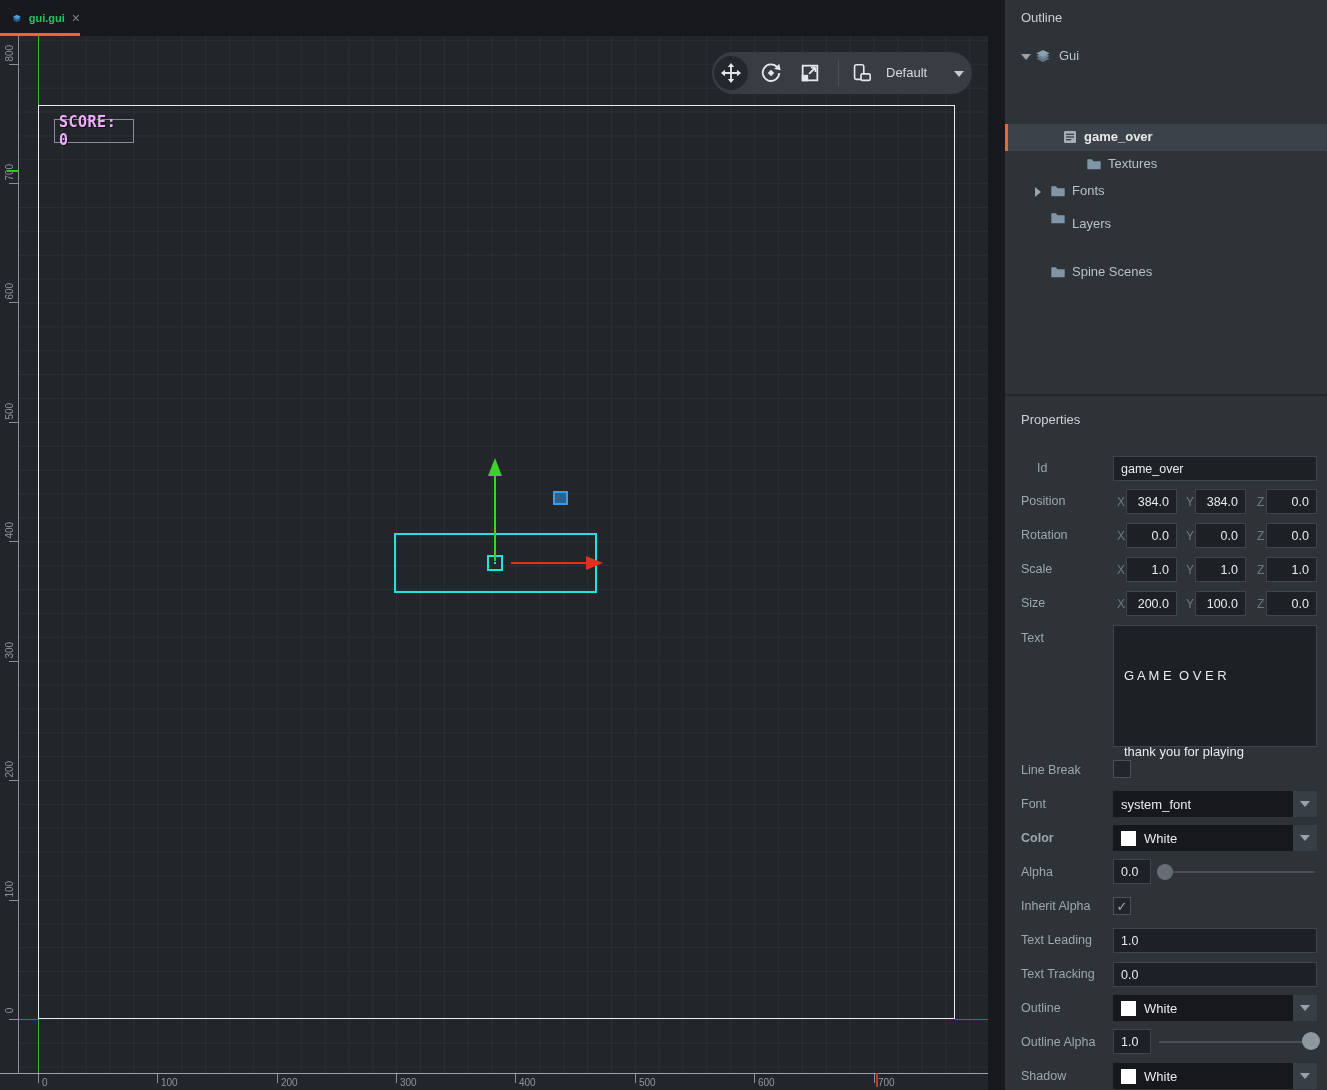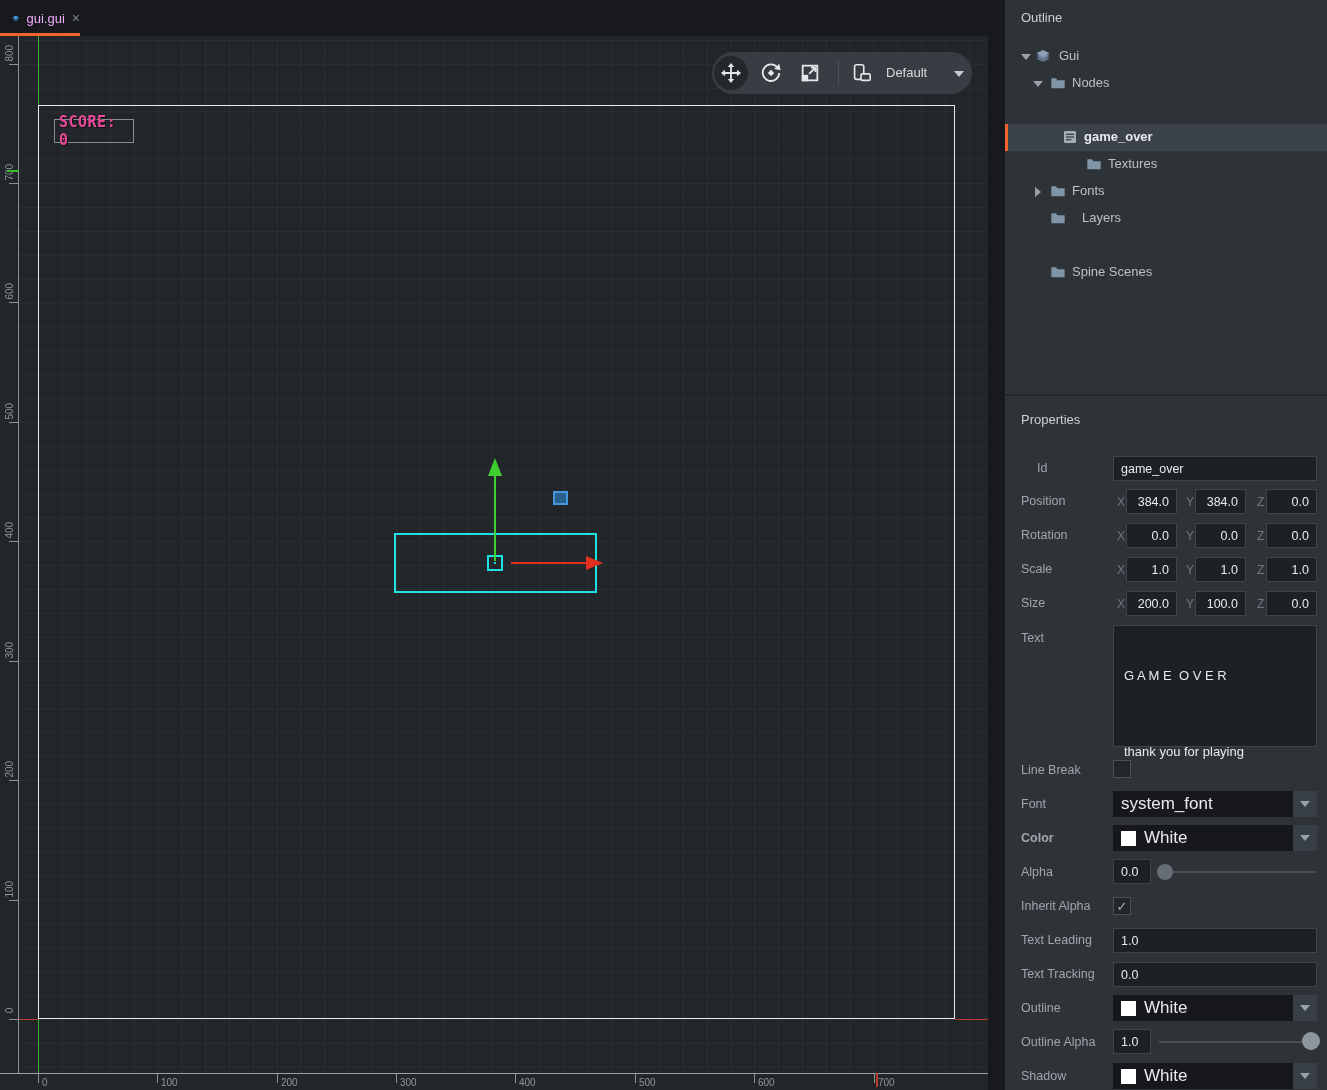--- a/index.html
+++ b/index.html
@@ -5,21 +5,21 @@
   * { margin:0; padding:0; box-sizing:border-box; }
   html,body { width:1327px; height:1090px; overflow:hidden; background:#2E3338;
               font-family:"Liberation Sans", sans-serif; }
   #app { position:relative; width:1327px; height:1090px; }
 
   
   #main { position:absolute; left:0; top:0; width:1005px; height:1090px; background:#17191D; }
 
   #tabbar { position:absolute; left:0; top:0; width:1005px; height:36px; background:#17191D; }
   .tab { position:absolute; left:0; top:0; height:36px; width:80px; display:flex; align-items:center; padding-left:12px; gap:7px; }
-  .tab-title { color:#f0abfc; font-size:13px; }
+  .tab-title { color:#22c55e; font-size:11px;font-weight:bold; }
   .tab-close { color:#7E868D; font-size:14px; line-height:1; cursor:default; }
   .tab-underline { position:absolute; left:0; top:33px; width:80px; height:3px; background:#F1642B; }
 
   
   #viewport { position:absolute; left:0; top:36px; width:988px; height:1054px; background:#22262B; overflow:hidden; }
   #grid { position:absolute; left:0; top:0; width:988px; height:1037px;
           background-image:
             linear-gradient(to right, #2A2F34 1px, transparent 1px),
             linear-gradient(to bottom, #2A2F34 1px, transparent 1px);
           background-size:23.88px 23.88px;
@@ -36,21 +36,21 @@
   .rlabel-y { position:absolute; left:1px; width:16px; color:#8D959C; font-size:10px; transform:rotate(-90deg); transform-origin:center; text-align:center; }
   #ruler-bottom { position:absolute; left:0; top:1037px; width:988px; height:17px; background:#22262B; border-top:1px solid #9BA1A7; }
   .rtick-x { position:absolute; top:0; width:1px; height:9px; background:#8A9096; }
   .rlabel-x { position:absolute; top:3px; color:#8D959C; font-size:10px; }
   #ruler-marker-green { position:absolute; left:7px; top:134px; width:12px; height:2px; background:#3ABF2B; }
   #ruler-marker-red { position:absolute; left:876px; top:1037px; width:2px; height:14px; background:#C3392B; }
 
   
   #score-box { position:absolute; left:54px; top:83px; width:80px; height:24px; border:1px solid #878D93;
                display:flex; align-items:center; padding-left:4px; }
-  #score-text { color:#ec4899; font-family:"DejaVu Sans Mono", monospace; font-weight:bold; font-size:15px; letter-spacing:0.5px; text-shadow:1px 1px 0 #111; }
+  #score-text { color:#f0abfc; font-family:"DejaVu Sans Mono", monospace; font-weight:bold; font-size:15px; letter-spacing:0.5px; text-shadow:1px 1px 0 #111; }
 
   
   #scene-toolbar { position:absolute; left:712px; top:16px; width:260px; height:42px; background:#373D43; border-radius:21px; }
   .tool-circle { position:absolute; left:2px; top:4px; width:34px; height:34px; border-radius:50%; background:#24272B; }
   .tool { position:absolute; top:10px; width:22px; height:22px; }
   .tb-divider { position:absolute; left:126px; top:8px; width:1px; height:26px; background:#4A5056; }
   #layout-label { position:absolute; left:174px; top:13px; color:#D8DCDF; font-size:13px; }
   .caret-down { width:0; height:0; border-left:5px solid transparent; border-right:5px solid transparent; border-top:6px solid #C6CBD0; }
   #toolbar-caret { position:absolute; left:242px; top:19px; }
 
@@ -84,21 +84,21 @@
   .tri-right { border-top:5px solid transparent; border-bottom:5px solid transparent; border-left:6px solid #9AA1A8; }
   .tree-icon { position:absolute; width:16px; height:16px; top:5px; }
   .tree-label { position:absolute; top:5px; }
 
   
   .prop-label { position:absolute; left:16px; color:#9EA6AD; font-size:12.5px; }
   .field { position:absolute; background:#1D2125; border:1px solid #3E444B; color:#E8EAED; font-size:12.5px;
            display:flex; align-items:center; padding:0 7px; }
   .field.num { justify-content:flex-end; }
   .axis-letter { position:absolute; color:#6F7880; font-size:12px; }
-  .dd { position:absolute; height:26px; background:#16181C; display:flex; align-items:center; padding-left:8px; color:#E8EAED; font-size:17px; }
+  .dd { position:absolute; height:26px; background:#16181C; display:flex; align-items:center; padding-left:8px; color:#E8EAED; font-size:13px; }
   .dd-caret-btn { position:absolute; right:0; top:0; width:24px; height:26px; background:#383E45; display:flex; align-items:center; justify-content:center; }
   .dd-caret-btn .caret-down { border-top-color:#9AA1A8; border-left-width:5px; border-right-width:5px; }
   .swatch { width:15px; height:15px; background:#FFFFFF; margin-right:8px; }
   .checkbox { position:absolute; width:18px; height:18px; background:#22262B; border:1px solid #4A5159;
               display:flex; align-items:center; justify-content:center; color:#A8AFB6; font-size:13px;
               font-family:"DejaVu Sans", sans-serif; }
   .slider-track { position:absolute; height:2px; background:#4A5056; }
   .slider-thumb { position:absolute; border-radius:50%; }
   #textarea { position:absolute; left:108px; top:625px; width:204px; height:122px; background:#1D2125; border:1px solid #3E444B;
               color:#E8EAED; font-size:13px; padding:9px 10px; white-space:pre-wrap; line-height:1.25; }
@@ -223,27 +223,20 @@
     <div class="tree-row" style="top:43px;">
       <span class="tri tri-down" style="left:16px; top:11px;"></span>
       <svg class="tree-icon" style="left:30px;" viewBox="0 0 24 24">
         <path d="M12 11 L22 16 12 21 2 16 Z" fill="#5F7183"></path>
         <path d="M12 7 L22 12 12 17 2 12 Z" fill="#72879B"></path>
         <path d="M12 3 L22 8 12 13 2 8 Z" fill="#8BA0B2"></path>
       </svg>
       <span class="tree-label" style="left:54px;">Gui</span>
     </div>
 
-    <div class="tree-row" style="top:70px;">
-      <span class="tri tri-down" style="left:28px; top:11px;"></span>
-      <svg class="tree-icon" style="left:45px;" viewBox="0 0 24 24">
-        <path d="M2 5 h7 l2 3 h11 v12 H2 Z" fill="#8095A6"></path>
-      </svg>
-      <span class="tree-label" style="left:67px;">Nodes</span>
-    </div>
 
 
     <div class="tree-row selected" style="top:124px;">
       <svg class="tree-icon" style="left:54px;" viewBox="0 0 24 24">
         <rect x="3" y="3" width="18" height="18" rx="2" fill="#A6ADB4"></rect>
         <rect x="6" y="7" width="12" height="2" fill="#3C4249"></rect>
         <rect x="6" y="11" width="12" height="2" fill="#3C4249"></rect>
         <rect x="6" y="15" width="8" height="2" fill="#3C4249"></rect>
       </svg>
       <span class="tree-label" style="left:76px;">game_over</span>
@@ -261,21 +254,21 @@
       <svg class="tree-icon" style="left:45px;" viewBox="0 0 24 24">
         <path d="M2 5 h7 l2 3 h11 v12 H2 Z" fill="#8095A6"></path>
       </svg>
       <span class="tree-label" style="left:67px;">Fonts</span>
     </div>
 
     <div class="tree-row" style="top:205px;">
       <svg class="tree-icon" style="left:45px;" viewBox="0 0 24 24">
         <path d="M2 5 h7 l2 3 h11 v12 H2 Z" fill="#8095A6"></path>
       </svg>
-      <span class="tree-label" style="left:77px;">Layers</span>
+      <span class="tree-label" style="left:67px;margin-top:6px;">Layers</span>
     </div>
 
 
     <div class="tree-row" style="top:259px;">
       <svg class="tree-icon" style="left:45px;" viewBox="0 0 24 24">
         <path d="M2 5 h7 l2 3 h11 v12 H2 Z" fill="#8095A6"></path>
       </svg>
       <span class="tree-label" style="left:67px;">Spine Scenes</span>
     </div>
 

